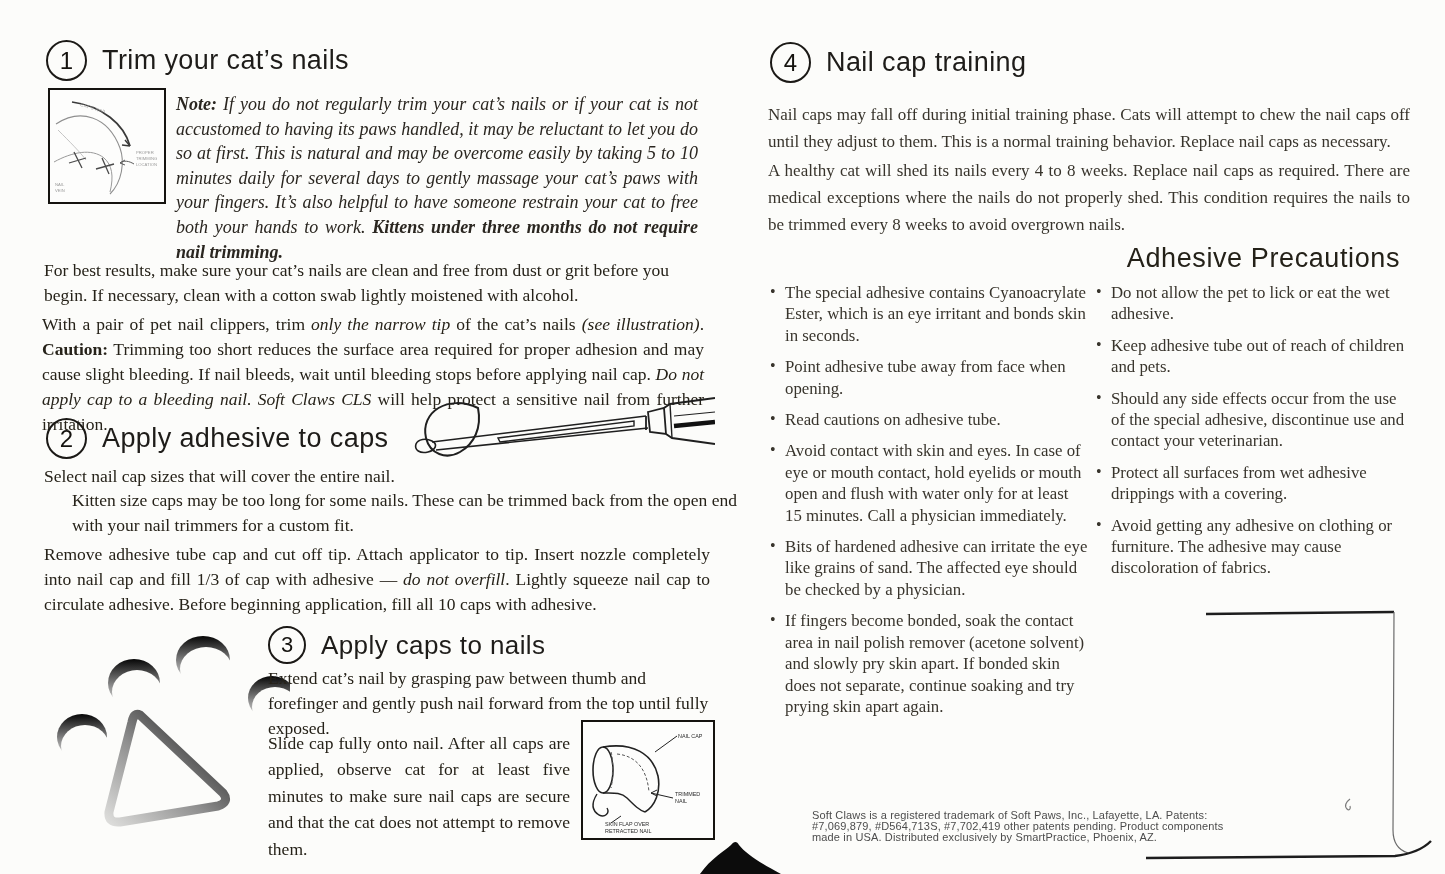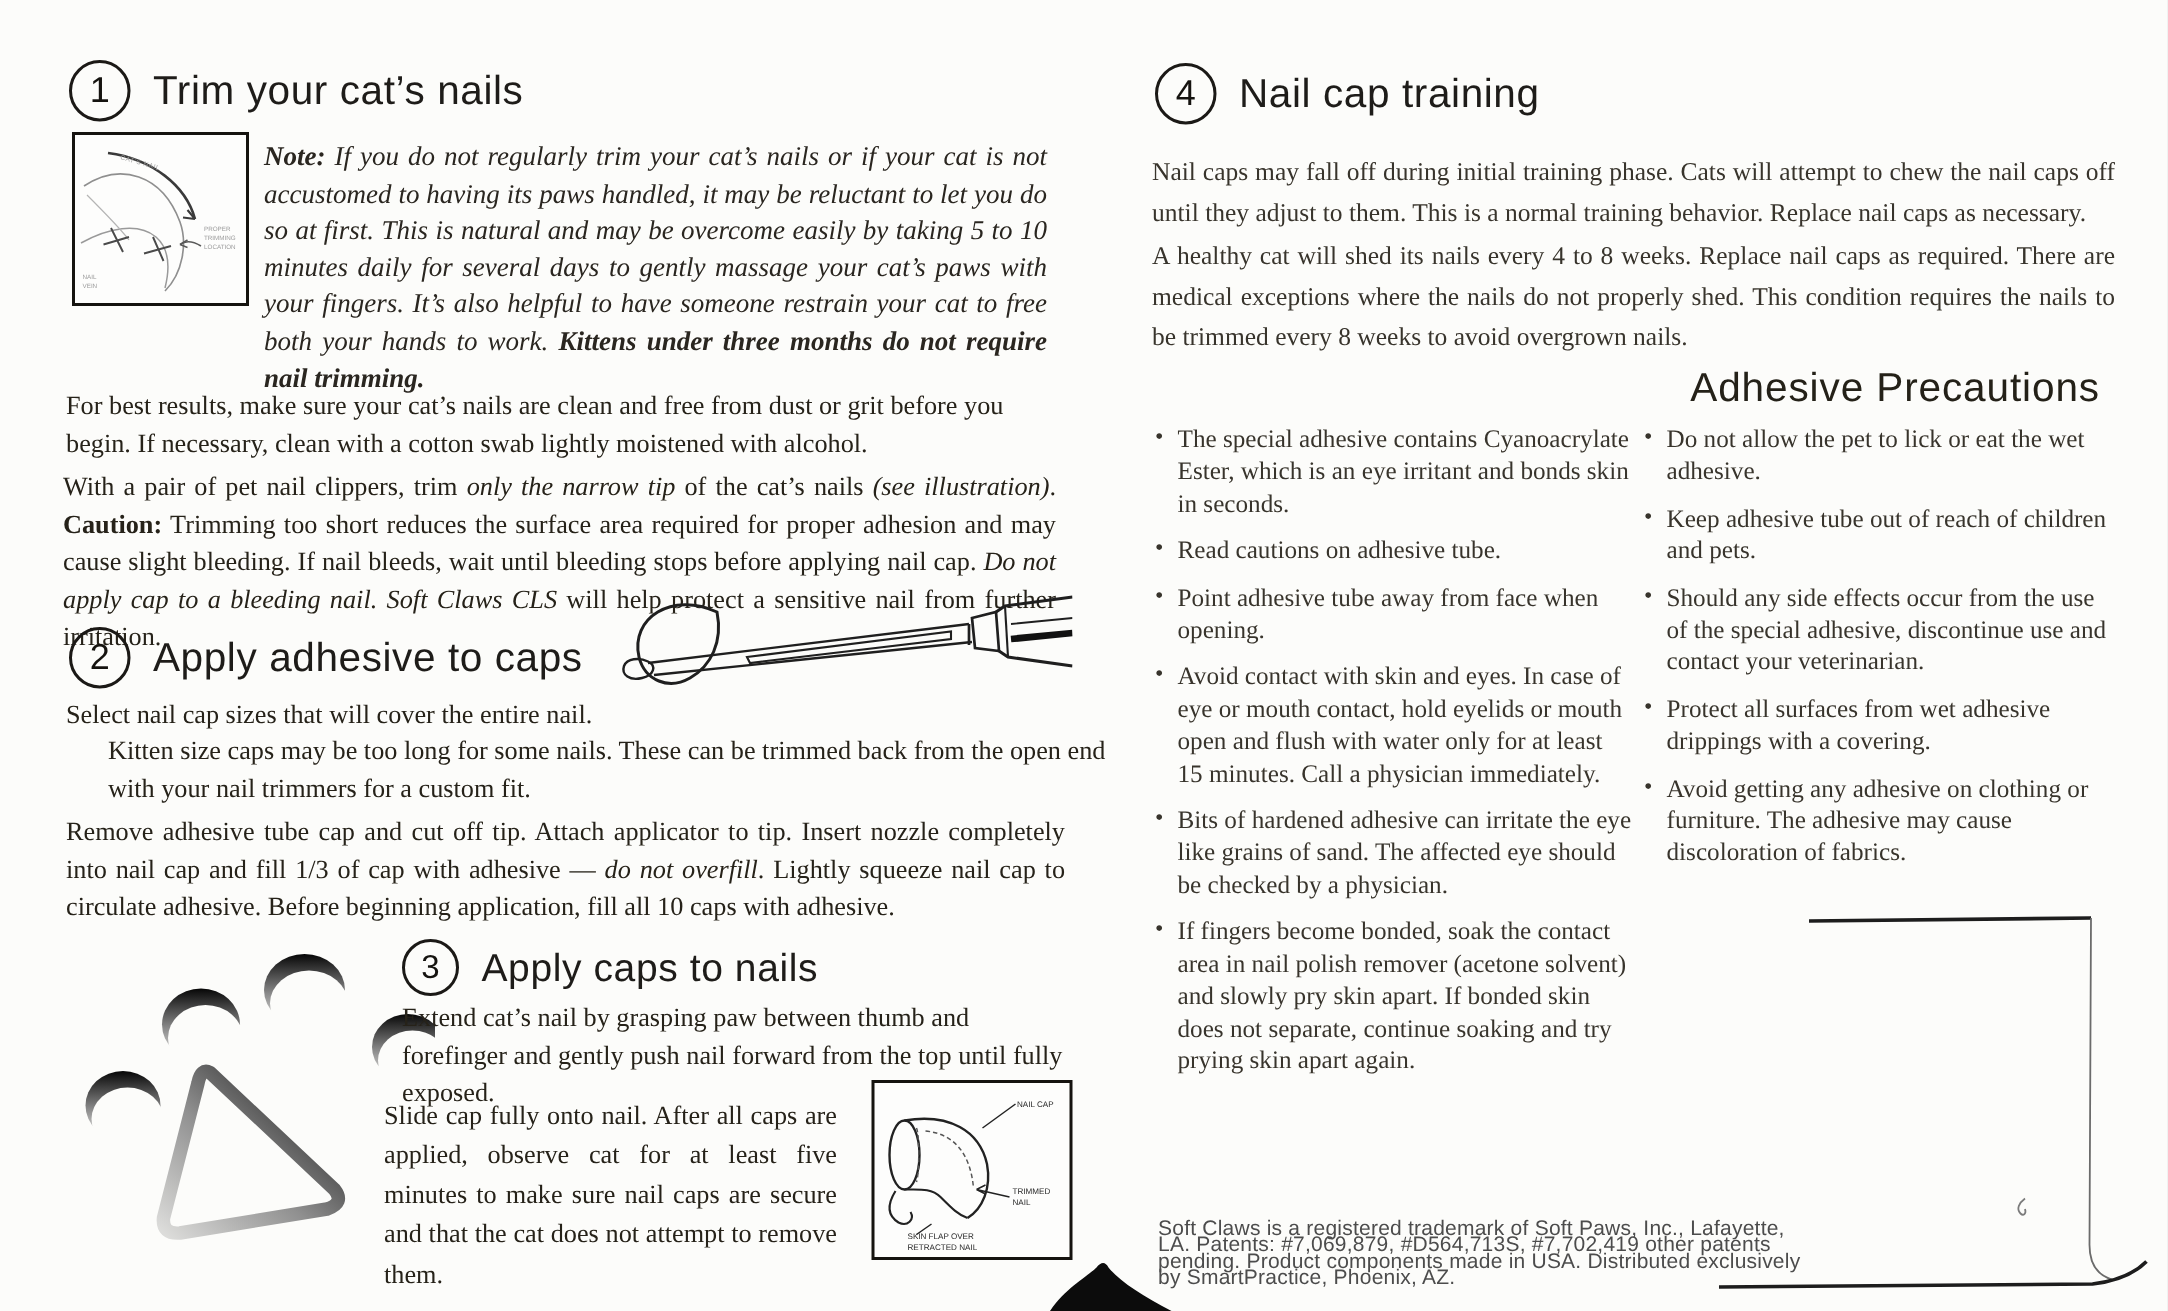--- a/index.html
+++ b/index.html
@@ -18,22 +18,22 @@
   .b{font-weight:bold;}
   .bi{font-weight:bold;font-style:italic;}
   .note{font-style:italic;font-size:18px;line-height:24.6px;text-align:justify;color:#2a2620;}
   .framebox{border:2.6px solid #15130f;background:#fdfdfc;box-sizing:border-box;}
   .rcol{color:#38342c;}
   .prec-title{font-family:Liberation Sans, sans-serif;font-size:27px;letter-spacing:0.6px;
               text-align:right;color:#242118;}
   .bul{margin:0;padding:0;list-style:none;font-size:16.8px;line-height:21.4px;}
   .bul li{position:relative;padding-left:15px;margin-bottom:10px;}
   .bul li::before{content:"\2022";position:absolute;left:0;top:-1px;font-size:16px;}
-  .fineprint{font-family:"Liberation Sans",sans-serif;font-size:14px;line-height:11px;
-             color:#4c4c4c;letter-spacing:0.15px;}
+  .fineprint{font-family:"Liberation Sans",sans-serif;font-size:11px;line-height:11px;
+             color:#4c4c4c;letter-spacing:0.15px;margin-left:40px;}
   svg text{font-family:"Liberation Sans",sans-serif;}
 </style>
 </head>
 <body>
 
 <div class="page">
 
   <div class="abs head" style="left:46px;top:40px;">
     <div class="numcircle">
         <span>1</span>
@@ -130,21 +130,21 @@
   </svg>
 
   <div class="abs head" style="left:268px;top:626px;">
     <div class="numcircle small">
         <span>3</span>
       </div>
     <div class="headtitle" style="font-size:26px;">Apply caps to nails</div>
   </div>
 
   <p class="abs body" style="left:268px;top:654px;width:444px;line-height:25px;margin-top:12px;">Extend cat’s nail by grasping paw between thumb and forefinger and gently push nail forward from the top until fully exposed.</p>
-  <p class="abs body j" style="left:256px;top:712px;width:302px;line-height:26.5px;">Slide cap fully onto nail. After all caps are applied, observe cat for at least five minutes to make sure nail caps are secure and that the cat does not attempt to remove them.</p>
+  <p class="abs body j" style="left:268px;top:712px;width:302px;line-height:26.5px;">Slide cap fully onto nail. After all caps are applied, observe cat for at least five minutes to make sure nail caps are secure and that the cat does not attempt to remove them.</p>
 
   <div class="abs framebox" style="left:581px;top:720px;width:134px;height:120px;">
     <svg width="129" height="115" viewBox="0 0 129 115">
       <ellipse cx="20" cy="48" rx="10" ry="23" stroke="#222" fill="none" stroke-width="1.6"></ellipse>
       <path d="M20 25 C 50 20, 70 32, 75 54 C 78 70, 72 84, 62 90" stroke="#222" fill="none" stroke-width="1.6"></path>
       <path d="M20 71 C 30 71, 38 70, 44 76 C 52 84, 56 88, 62 90" stroke="#222" fill="none" stroke-width="1.4"></path>
       <path d="M28 30 C 30 34, 30 60, 28 66" stroke="#555" fill="none" stroke-width="1" stroke-dasharray="3 2"></path>
       <path d="M34 32 C 54 34, 64 48, 66 70" stroke="#555" fill="none" stroke-width="1" stroke-dasharray="3 2"></path>
       <path d="M14 72 C 9 80, 8 88, 16 93 C 22 96, 27 91, 24 86" stroke="#222" fill="none" stroke-width="1.4"></path>
       <path d="M94 14 L 72 30" stroke="#222" fill="none" stroke-width="1"></path>
@@ -165,22 +165,22 @@
     <div class="headtitle">Nail cap training</div>
   </div>
 
   <p class="abs body j rcol" style="left:768px;top:84px;width:642px;font-size:17px;line-height:27px;">Nail caps may fall off during initial training phase. Cats will attempt to chew the nail caps off until they adjust to them. This is a normal training behavior. Replace nail caps as necessary.</p>
   <p class="abs body j rcol" style="left:768px;top:140px;width:642px;font-size:17px;line-height:27px;">A healthy cat will shed its nails every 4 to 8 weeks. Replace nail caps as required. There are medical exceptions where the nails do not properly shed. This condition requires the nails to be trimmed every 8 weeks to avoid overgrown nails.</p>
 
   <div class="abs prec-title" style="left:770px;top:243px;width:630px;">Adhesive Precautions</div>
 
   <ul class="abs bul rcol" style="left:770px;top:282px;width:318px;">
     <li>The special adhesive contains Cyanoacrylate Ester, which is an eye irritant and bonds skin in seconds.</li>
+    <li>Point adhesive tube away from face when opening.</li>
     <li>Read cautions on adhesive tube.</li>
-    <li>Point adhesive tube away from face when opening.</li>
     <li>Avoid contact with skin and eyes. In case of eye or mouth contact, hold eyelids or mouth open and flush with water only for at least 15 minutes. Call a physician immediately.</li>
     <li>Bits of hardened adhesive can irritate the eye like grains of sand. The affected eye should be checked by a physician.</li>
     <li>If fingers become bonded, soak the contact area in nail polish remover (acetone solvent) and slowly pry skin apart. If bonded skin does not separate, continue soaking and try prying skin apart again.</li>
   </ul>
 
   <ul class="abs bul rcol" style="left:1096px;top:282px;width:314px;">
     <li>Do not allow the pet to lick or eat the wet adhesive.</li>
     <li>Keep adhesive tube out of reach of children and pets.</li>
     <li>Should any side effects occur from the use of the special adhesive, discontinue use and contact your veterinarian.</li>
     <li>Protect all surfaces from wet adhesive drippings with a covering.</li>

